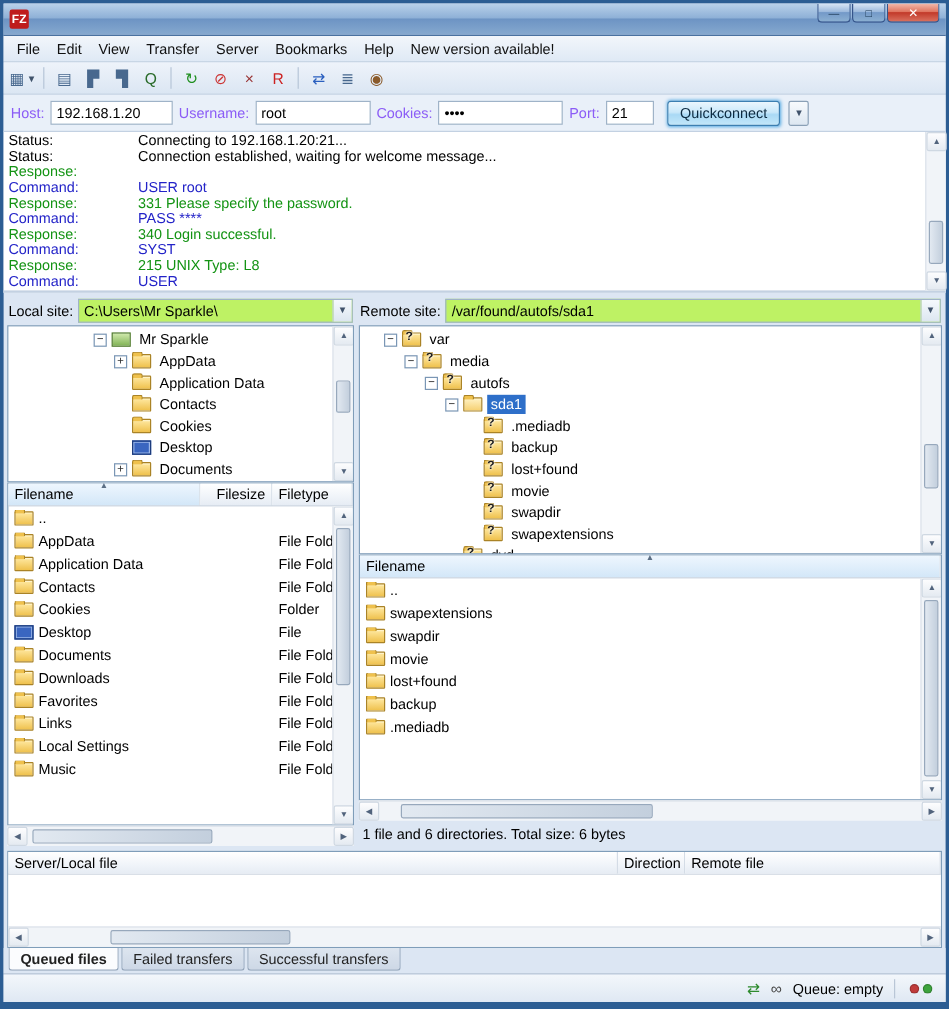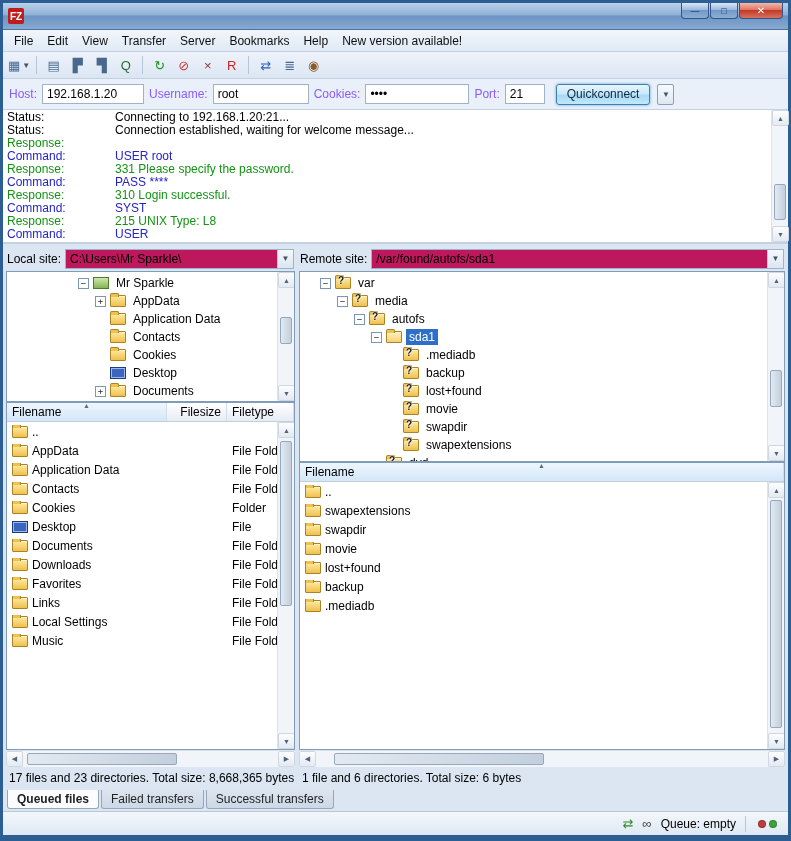--- a/index.html
+++ b/index.html
@@ -42,21 +42,21 @@
 .sb-thumb{position:absolute;background:linear-gradient(90deg,#e2e9f1,#c3cfdd);border:1px solid #97a8bc;border-radius:2px}
 .vscroll .sb-thumb{left:2px;right:2px}
 .hscroll .sb-thumb{top:2px;bottom:2px}
 
 .main{flex:1;display:flex;min-height:0;padding:2px 0}
 .pane{display:flex;flex-direction:column;min-width:0}
 .pane.local{width:292px;flex:none;padding-left:3px}
 .pane.remote{flex:1;padding-right:3px}
 .splitter-v{width:4px;flex:none}
 .siterow{height:25px;flex:none;display:flex;align-items:center;gap:4px;padding:0 1px}
-.combo{flex:1;height:20px;display:flex;align-items:center;border:1px solid #9fb3c8;background:#be185d}
+.combo{flex:1;height:20px;display:flex;align-items:center;border:1px solid #9fb3c8;background:#bef264}
 .combo-value{flex:1;padding-left:4px;white-space:nowrap;overflow:hidden}
 .combo-arrow{width:16px;height:18px;flex:none;display:flex;align-items:center;justify-content:center;background:linear-gradient(#f5f9fd,#dce6f0);border-left:1px solid #c2cfdc;font-size:8px;color:#40536b}
 .treebox{flex:none;position:relative;background:#fff;border:1px solid #7f9db9;overflow:hidden;display:flex}
 .treebox.local-h{height:131px}
 .treebox.remote-h{height:191px}
 .tree-inner{flex:1;overflow:hidden;padding-top:2px}
 .tree-row{display:flex;align-items:center;height:18px;white-space:nowrap;padding-left:3px}
 .tree-exp{width:11px;height:11px;flex:none;border:1px solid #7a96b5;background:#fff;font:9px/9px "DejaVu Sans Mono",monospace;text-align:center;color:#333;margin-right:3px}
 .tree-exp.empty{border:none;background:transparent}
 .tree-label{padding:1px 3px}
@@ -204,21 +204,21 @@
         <div class="log-line" style="color: rgb(19, 147, 19);">
           <span class="log-type">Response:</span>
           <span class="log-text">331 Please specify the password.</span>
         </div>
         <div class="log-line" style="color: rgb(35, 35, 200);">
           <span class="log-type">Command:</span>
           <span class="log-text">PASS ****</span>
         </div>
         <div class="log-line" style="color: rgb(19, 147, 19);">
           <span class="log-type">Response:</span>
-          <span class="log-text">310 Login successful.</span>
+          <span class="log-text">340 Login successful.</span>
         </div>
         <div class="log-line" style="color: rgb(35, 35, 200);">
           <span class="log-type">Command:</span>
           <span class="log-text">SYST</span>
         </div>
         <div class="log-line" style="color: rgb(19, 147, 19);">
           <span class="log-type">Response:</span>
           <span class="log-text">215 UNIX Type: L8</span>
         </div>
         <div class="log-line" style="color: rgb(35, 35, 200);">
@@ -422,21 +422,20 @@
           </div>
         </div>
       </div>
       <div class="hscroll">
         <div class="sb-arrow">◀</div>
         <div class="sb-track">
           <div class="sb-thumb" style="left:4px;width:150px"></div>
         </div>
         <div class="sb-arrow">▶</div>
       </div>
-      <div class="statusline">17 files and 23 directories. Total size: 8,668,365 bytes</div>
     </div>
 
     <div class="splitter-v"></div>
 
     <div class="pane remote">
       <div class="siterow">
         <span>Remote site:</span>
         <span class="combo">
           <span class="combo-value">/var/found/autofs/sda1</span>
           <span class="combo-arrow">▼</span>
@@ -604,20 +603,41 @@
         <div class="sb-arrow">◀</div>
         <div class="sb-track">
           <div class="sb-thumb" style="left:18px;width:210px"></div>
         </div>
         <div class="sb-arrow">▶</div>
       </div>
       <div class="statusline">1 file and 6 directories. Total size: 6 bytes</div>
     </div>
   </div>
 
+  <div class="queue">
+    <div class="listhdr">
+      <span class="hcell qc1">
+          <span>Server/Local file</span>
+        </span>
+      <span class="hcell qc2">
+          <span>Direction</span>
+        </span>
+      <span class="hcell qc3">
+          <span>Remote file</span>
+        </span>
+    </div>
+    <div class="queue-body"></div>
+    <div class="hscroll">
+      <div class="sb-arrow">◀</div>
+      <div class="sb-track">
+        <div class="sb-thumb" style="left:68px;width:150px"></div>
+      </div>
+      <div class="sb-arrow">▶</div>
+    </div>
+  </div>
 
   <div class="tabsrow" id="tabs">
       <span class="tab active">Queued files</span>
       <span class="tab">Failed transfers</span>
       <span class="tab">Successful transfers</span>
     </div>
 
   <div class="statusbar">
     <span class="sb-icon" id="sb-icon-0" style="color: rgb(46, 139, 46);">⇄</span>
     <span class="sb-icon" id="sb-icon-1" style="color: rgb(68, 68, 68);">∞</span>

